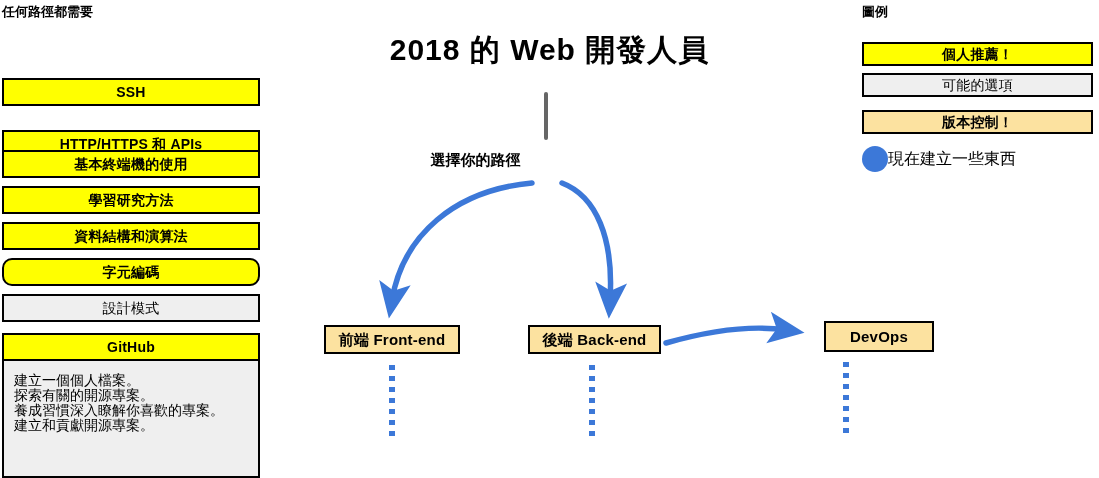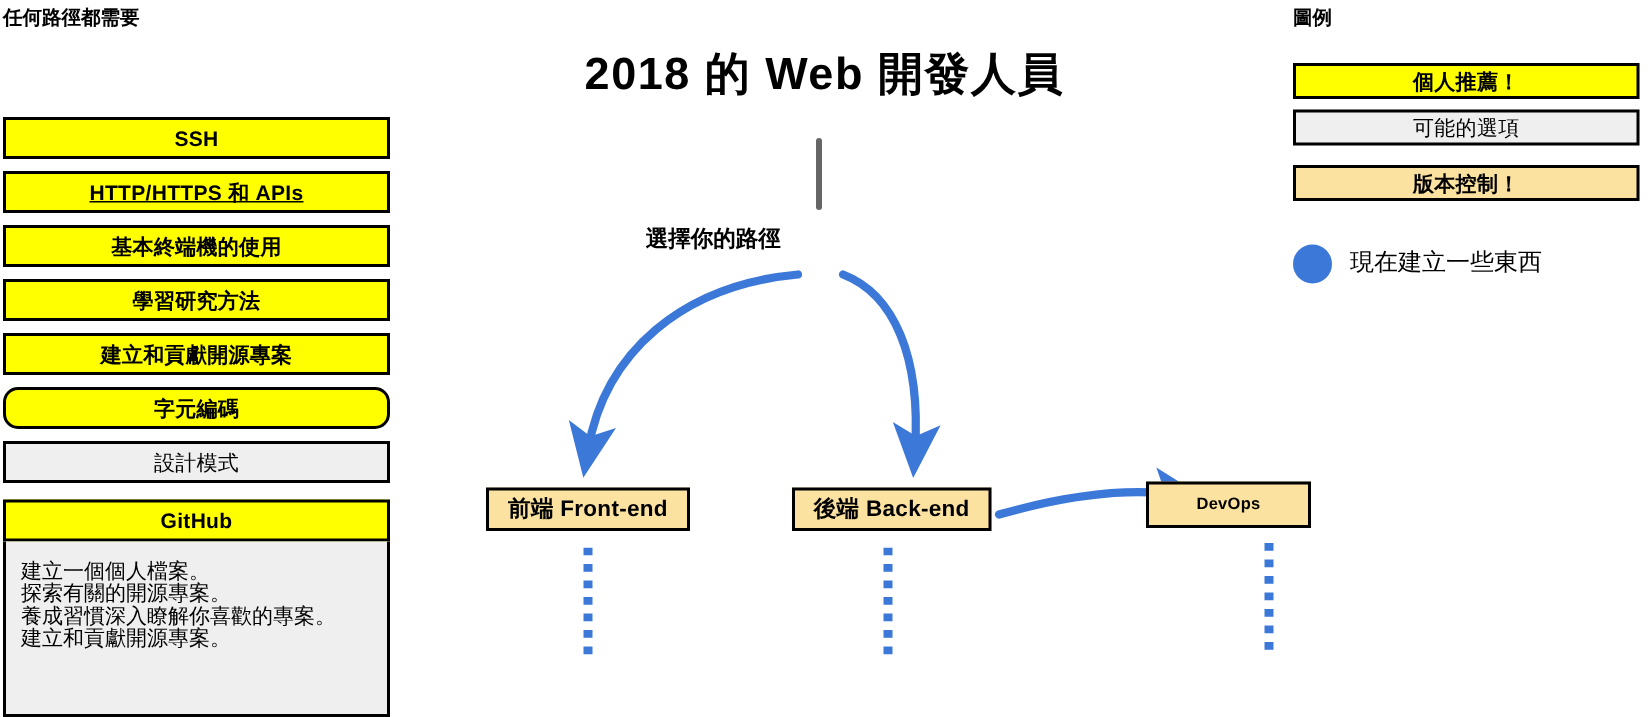--- a/index.html
+++ b/index.html
@@ -88,42 +88,42 @@
     text-align:center;
     font-size:15px;
     font-weight:bold;
     line-height:1;
   }
   #choose-path-label span{display:inline-block;transform:translateX(-3px);}
 
   
   #node-frontend{left:324px;top:325px;width:136px;height:29px;font-size:15px;}
   #node-backend{left:528px;top:325px;width:133px;height:29px;font-size:15px;}
-  #node-devops{left:764px;top:321px;width:110px;height:31px;font-size:11px;}
+  #node-devops{left:824px;top:321px;width:110px;height:31px;font-size:15px;}
 
   
   .dots{
     position:absolute;
     width:6px;
     background-image:linear-gradient(to bottom,#3C78D8 0 5px, rgba(0,0,0,0) 5px 11px);
     background-size:6px 11px;
     background-repeat:repeat-y;
   }
   #dots-frontend{left:389px;top:365px;height:72px;}
   #dots-backend{left:589px;top:365px;height:72px;}
   #dots-devops{left:843px;top:362px;height:72px;}
 
   
   #legend{position:absolute;left:860px;top:0;width:239px;height:200px;}
   #legend-heading{left:2px;top:5px;}
   .legend-box{left:2px;width:231px;height:24px;font-size:14px;}
   #legend-row-build{
     position:absolute;
-    left:2px;top:163px;
-    display:flex;align-items:center;gap:12px;justify-content:space-between;
+    left:2px;top:146px;
+    display:flex;align-items:center;justify-content:space-between;
   }
   #legend-dot{
     width:26px;height:26px;border-radius:50%;
     background:#3C78D8;flex:0 0 auto;
   }
   #legend-build-label{font-size:16px;line-height:1;white-space:nowrap;}
 
   
   #arrows{position:absolute;left:0;top:0;width:1099px;height:478px;pointer-events:none;}
 </style>
@@ -131,31 +131,31 @@
 <body>
 
 <div class="canvas">
 
   <div id="left-column">
     <div class="col-heading" style="left:0;top:5px;">任何路徑都需要</div>
 
     <div class="box yellow lc-box" style="top:78px;">
       <span>SSH</span>
     </div>
-    <div class="box yellow lc-box" style="top:114px;text-decoration:underline;">
+    <div class="box yellow lc-box" style="top:130px;text-decoration:underline;">
       <span>HTTP/HTTPS 和 APIs</span>
     </div>
     <div class="box yellow lc-box" style="top:150px;">
       <span>基本終端機的使用</span>
     </div>
     <div class="box yellow lc-box" style="top:186px;">
       <span>學習研究方法</span>
     </div>
     <div class="box yellow lc-box" style="top:222px;">
-      <span>建立和貢獻開源專案</span>
+      <span>資料結構和演算法</span>
     </div>
     <div class="box yellow lc-box" style="top:258px;border-radius:10px;">
       <span>字元編碼</span>
     </div>
     <div class="box gray lc-box" style="top:294px;">
       <span>設計模式</span>
     </div>
     <div class="box yellow lc-box" style="top:333px;">
       <span>GitHub</span>
     </div>

